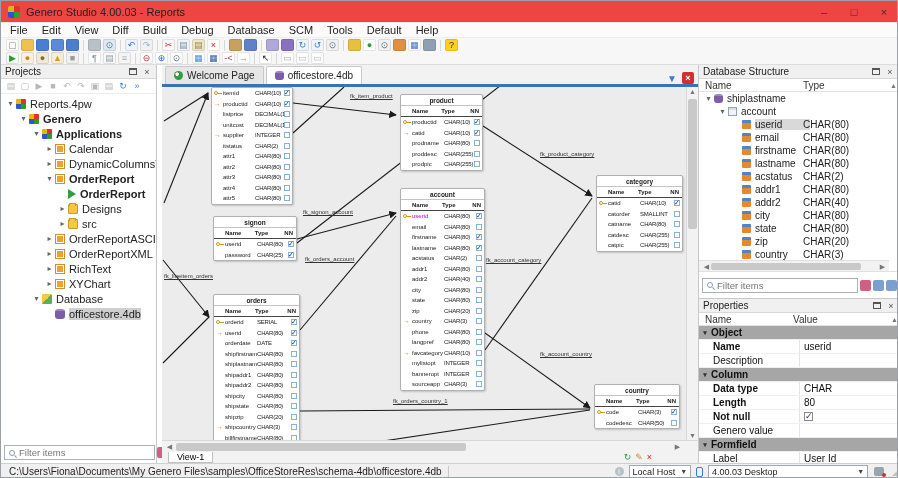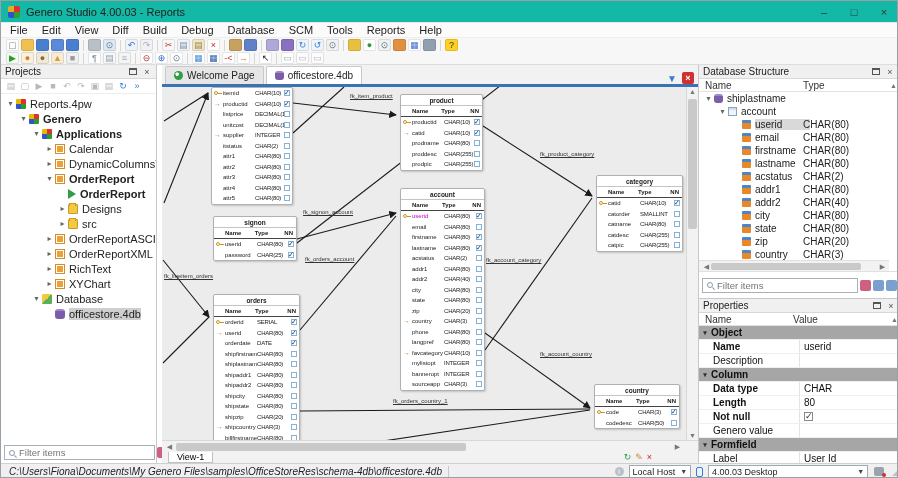--- a/index.html
+++ b/index.html
@@ -1,20 +1,20 @@
 <!DOCTYPE html>
 <html><head>
 <meta charset="utf-8">
 <style>
   html,body{margin:0;padding:0;background:#888;}
   *{box-sizing:border-box;font-family:"Liberation Sans",sans-serif;}
   #win{position:relative;width:898px;height:478px;background:#fff;overflow:hidden;border:1px solid #9aa0a6;}
 
   
-  #titlebar{position:absolute;left:0;top:0;width:898px;height:22px;background:#14b8a6;display:flex;align-items:center;border-bottom:1px solid #e8e8e8;}
+  #titlebar{position:absolute;left:0;top:0;width:898px;height:22px;background:#ef4444;display:flex;align-items:center;border-bottom:1px solid #e8e8e8;}
   .appicon{width:12px;height:12px;margin:0 6px 0 7px;background:conic-gradient(#e03030 0 25%,#30a030 25% 50%,#3050d0 50% 75%,#e0b020 75%);border-radius:2px;flex:none;}
   #wtitle{font-size:11px;color:#222;}
   #wctrls{margin-left:auto;display:flex;height:22px;}
   .wbtn{width:30px;height:22px;display:flex;align-items:center;justify-content:center;font-size:11px;color:#333;}
   
   #menubar{position:absolute;left:0;top:22px;width:898px;height:15px;background:#fbfbfb;display:flex;align-items:center;border-bottom:1px solid #eee;padding-left:2px;}
   .mitem{font-size:11px;color:#222;padding:8px 7px;}
   
   .tbar{position:absolute;left:0;width:898px;background:#f7f7f7;display:flex;align-items:center;padding-left:4px;}
   #tb1{top:37px;height:14px;} #tb2{top:51px;height:13px;border-bottom:1px solid #ddd;}
@@ -110,21 +110,21 @@
   .prow{display:flex;height:14px;font-size:10px;align-items:center;border-bottom:1px solid #efefef;color:#111;}
   .pgroup{background:#a6a6a6;font-weight:bold;}
   .pgroup .chev{width:12px;text-align:center;font-size:7px;color:#333;}
   .pname{width:100px;padding-left:14px;overflow:hidden;white-space:nowrap;}
   .pval{flex:1;border-left:1px solid #e4e4e4;padding-left:4px;height:100%;display:flex;align-items:center;overflow:hidden;white-space:nowrap;}
   .pcheck{width:9px;height:9px;border:1px solid #8a8a8a;background:#fff;position:relative;}
   .pcheck::after{content:"✓";position:absolute;left:0px;top:-2px;font-size:9px;color:#16325c;}
 
   
   #statusbar{position:absolute;left:0;top:462px;width:898px;height:16px;background:#f0f0f0;border-top:1px solid #d0d0d0;display:flex;align-items:center;font-size:10px;color:#222;}
-  #sbpath{padding-left:8px;font-style:italic;}
+  #sbpath{padding-left:8px;}
   .ssep{width:1px;height:11px;background:#c8c8c8;margin:0 6px;}
   .combo{height:13px;border:1px solid #a0a8b0;background:#fff;font-size:9px;display:flex;align-items:center;padding:0 3px;color:#222;}
   .combo .car{margin-left:5px;font-size:7px;color:#444;}
   .infoicon{width:9px;height:9px;border-radius:50%;background:#b8c0c8;color:#fff;font-size:7px;display:flex;align-items:center;justify-content:center;margin-right:5px;}
   .phoneicon{width:7px;height:10px;border:1px solid #3a7bd5;border-radius:2px;background:#eaf2fc;margin:0 5px;}
   .plugicon{width:10px;height:9px;background:#9aa4ae;border-radius:2px;position:relative;margin:0 6px;}
   .plugicon::after{content:"";position:absolute;right:-2px;bottom:-1px;width:4px;height:4px;border-radius:50%;background:#d03030;}
   .grip{margin-left:2px;color:#c0c0c0;font-size:9px;}
 </style>
 </head>
@@ -143,21 +143,21 @@
   <div id="menubar">
       <span class="mitem">File</span>
       <span class="mitem">Edit</span>
       <span class="mitem">View</span>
       <span class="mitem">Diff</span>
       <span class="mitem">Build</span>
       <span class="mitem">Debug</span>
       <span class="mitem">Database</span>
       <span class="mitem">SCM</span>
       <span class="mitem">Tools</span>
-      <span class="mitem">Reports</span>
+      <span class="mitem">Default</span>
       <span class="mitem">Help</span>
     </div>
   <div id="tb1" class="tbar">
       <span class="tbi" style="background: rgb(253, 253, 253); color: rgb(136, 136, 136);">▢</span>
       <span class="tbi" style="background: rgb(240, 192, 80);"></span>
       <span class="tbi" style="background: rgb(74, 127, 208);"></span>
       <span class="tbi" style="background: rgb(90, 138, 216);"></span>
       <span class="tbi" style="background: rgb(74, 127, 208);"></span>
       <span class="tsep"></span>
       <span class="tbi" style="background: rgb(184, 192, 200);"></span>

